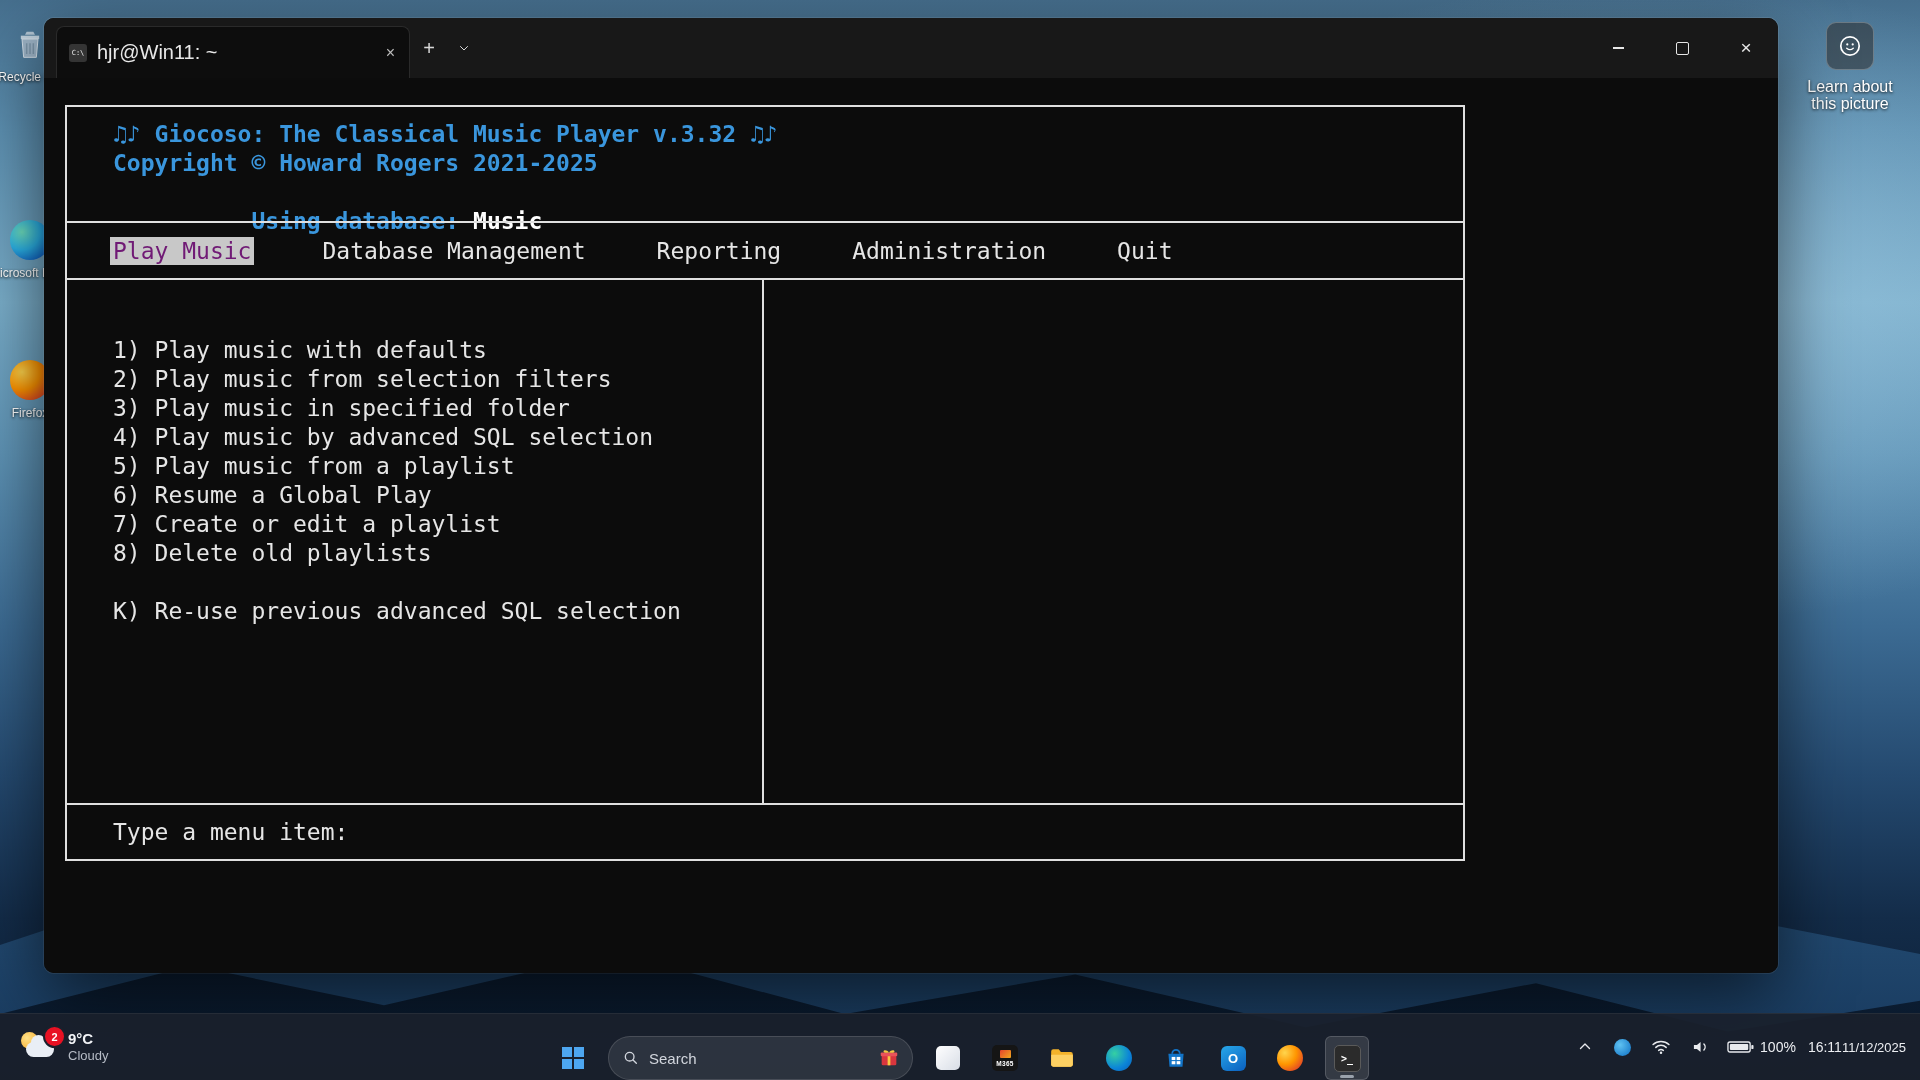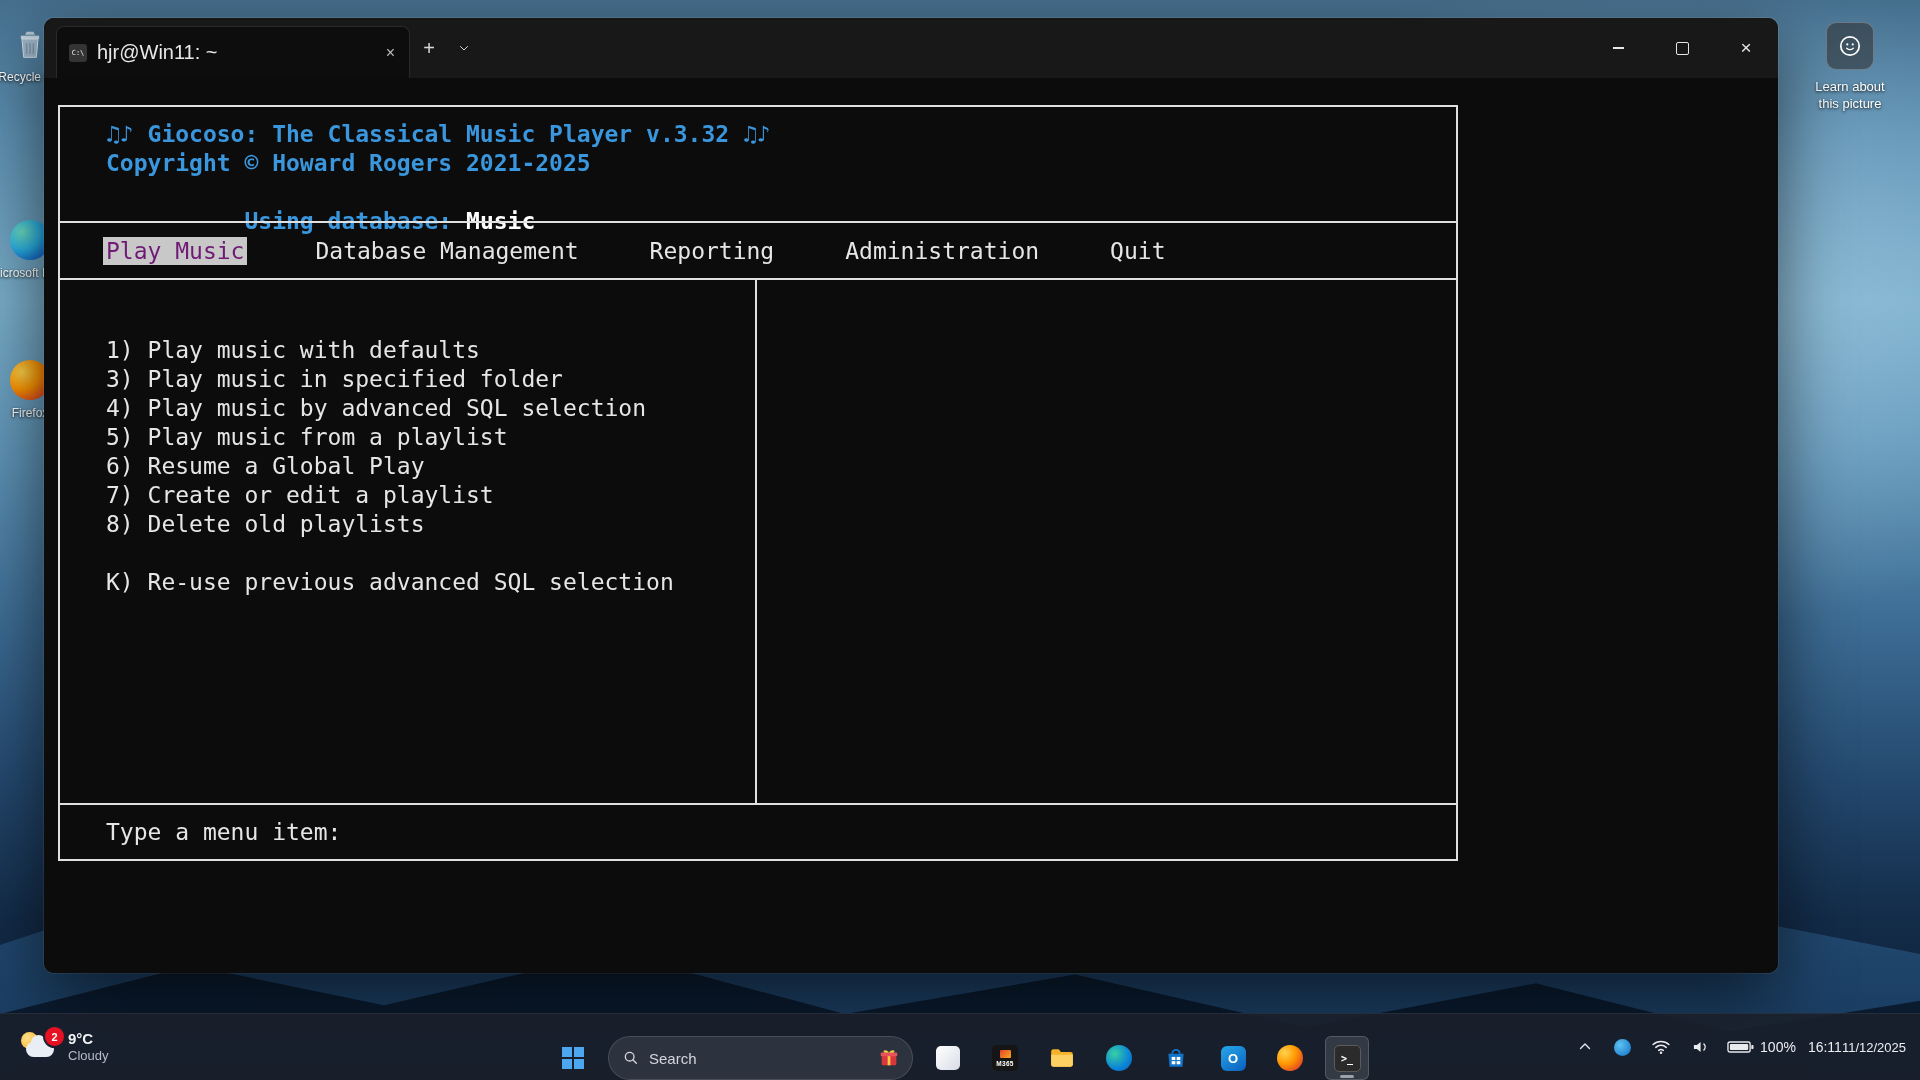--- a/index.html
+++ b/index.html
@@ -25,41 +25,41 @@
   .di-circle{width:40px;height:40px;border-radius:50%;}
   .di-edge{background:radial-gradient(circle at 30% 30%,#6ee0c0,#2bb3e8 45%,#1266c8 80%);}
   .di-fox{background:radial-gradient(circle at 30% 30%,#ffd54d,#ff9500 45%,#e8551f 75%,#b5341f);}
   .di-label{font-size:12px;color:#fff;text-shadow:0 1px 3px rgba(0,0,0,.95);white-space:nowrap;}
   .di-recycle{top:22px;} .di-edge-pos{top:218px;} .di-fox-pos{top:358px;}
 
   
   .learn-widget{position:absolute;left:1788px;top:22px;width:124px;display:flex;flex-direction:column;align-items:center;gap:8px;z-index:2;}
   .lw-icon{width:46px;height:46px;border-radius:10px;background:rgba(45,45,45,.55);border:1px solid rgba(255,255,255,.25);
     display:flex;align-items:center;justify-content:center;}
-  .lw-text{font-size:13px;line-height:17px;color:#fff;text-align:center;text-shadow:0 1px 3px rgba(0,0,0,.9);}
+  .lw-text{font-size:16px;line-height:17px;color:#fff;text-align:center;text-shadow:0 1px 3px rgba(0,0,0,.9);}
 
   
   .terminal-window{position:absolute;left:44px;top:18px;width:1734px;height:955px;background:#0c0c0c;border-radius:10px;
     box-shadow:0 24px 70px rgba(0,0,0,.6),0 0 0 1px rgba(255,255,255,.10);z-index:5;overflow:hidden;}
   .titlebar{height:60px;background:#181818;display:flex;align-items:stretch;}
   .tab{margin:8px 0 0 12px;width:330px;background:#0d0d0d;border:1px solid #2a2a2a;border-bottom:none;border-radius:8px 8px 0 0;
     display:flex;align-items:center;gap:10px;padding:0 10px 0 12px;color:#e8e8e8;}
   .tab-icon{width:18px;height:18px;border-radius:3px;background:#343434;color:#ececec;font-family:"DejaVu Sans Mono",monospace;
     font-size:7px;display:flex;align-items:center;justify-content:center;flex:0 0 auto;}
   .tab-title{flex:1;font-size:20px;white-space:nowrap;overflow:hidden;}
   .tab-close{color:#bdbdbd;font-size:16px;padding:2px 4px;}
   .newtab-btn{width:38px;display:flex;align-items:center;justify-content:center;color:#d8d8d8;font-size:20px;}
   .tab-dropdown{width:32px;display:flex;align-items:center;justify-content:center;}
   .tb-spacer{flex:1;}
   .winbtn{width:64px;display:flex;align-items:center;justify-content:center;color:#e6e6e6;font-size:19px;}
   .glyph-min{display:block;width:11px;height:2px;background:#e6e6e6;}
   .glyph-max{display:block;width:11px;height:11px;border:1.4px solid #e6e6e6;border-radius:2px;}
 
   .term-body{position:relative;height:895px;background:#0c0c0c;}
-  .tui{position:absolute;left:14px;top:27px;width:1400px;height:756px;border:2px solid #e0e0e0;box-sizing:border-box;
+  .tui{position:absolute;left:21px;top:27px;width:1400px;height:756px;border:2px solid #e0e0e0;box-sizing:border-box;
     display:grid;grid-template-rows:114px 57px 1fr 56px;
     font-family:"DejaVu Sans Mono","Liberation Mono",monospace;font-size:23px;color:#e6e6e6;}
   .tui-header{padding:13px 0 0 46px;}
   .tui .line{line-height:29px;white-space:pre;}
   .cyan{color:#3a96dd;font-weight:bold;}
   .db-value{color:#ffffff;font-weight:bold;}
   .tui-menubar{border-top:2px solid #e0e0e0;display:flex;align-items:center;padding-left:46px;white-space:pre;gap:71px;}
   .mb-item.selected{background:#c8c8c8;color:#701a75;padding:1px 3px;margin:0 -3px;}
   .tui-content{border-top:2px solid #e0e0e0;display:flex;min-height:0;}
   .tui-left{width:697px;box-sizing:border-box;border-right:2px solid #e0e0e0;padding:56px 0 0 46px;}
@@ -193,20 +193,21 @@
       <div class="tui-menubar">
         <span class="mb-item selected">Play Music</span>
         <span class="mb-item">Database Management</span>
         <span class="mb-item">Reporting</span>
         <span class="mb-item">Administration</span>
         <span class="mb-item">Quit</span>
       </div>
       <div class="tui-content">
         <div class="tui-left">
           <div class="mi">1) Play music with defaults</div>
+          <div class="mi">2) Play music from selection filters</div>
           <div class="mi">3) Play music in specified folder</div>
           <div class="mi">4) Play music by advanced SQL selection</div>
           <div class="mi">5) Play music from a playlist</div>
           <div class="mi">6) Resume a Global Play</div>
           <div class="mi">7) Create or edit a playlist</div>
           <div class="mi">8) Delete old playlists</div>
           <div class="mi blank"></div>
           <div class="mi">K) Re-use previous advanced SQL selection</div>
         </div>
         <div class="tui-right"></div>

